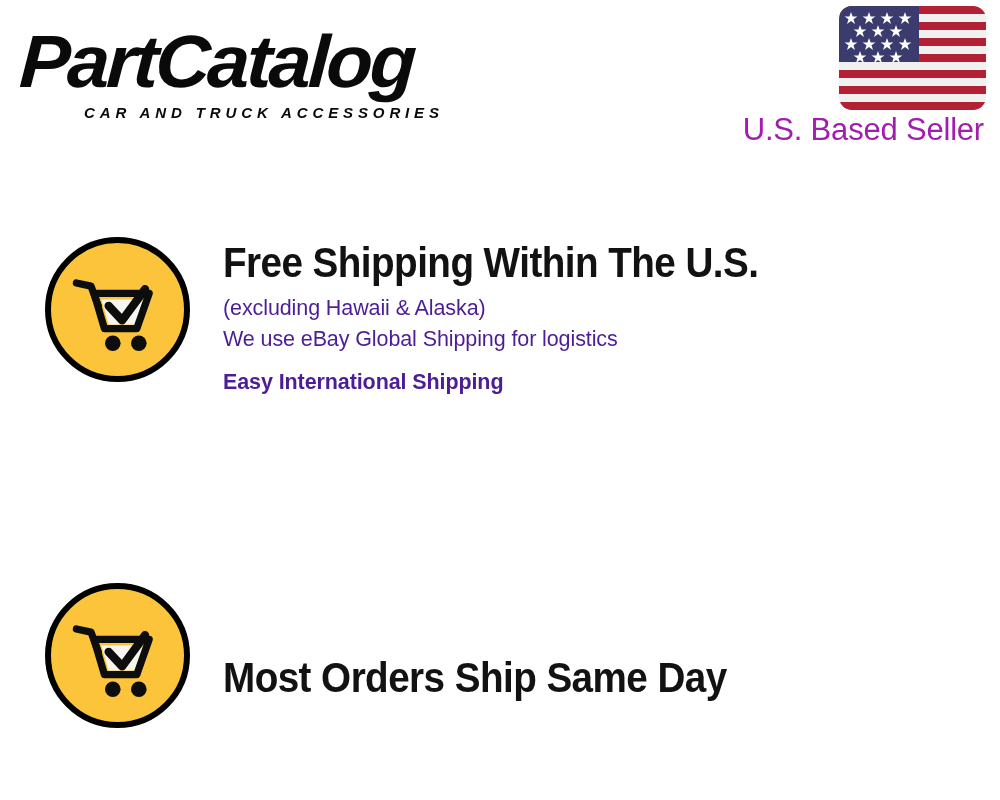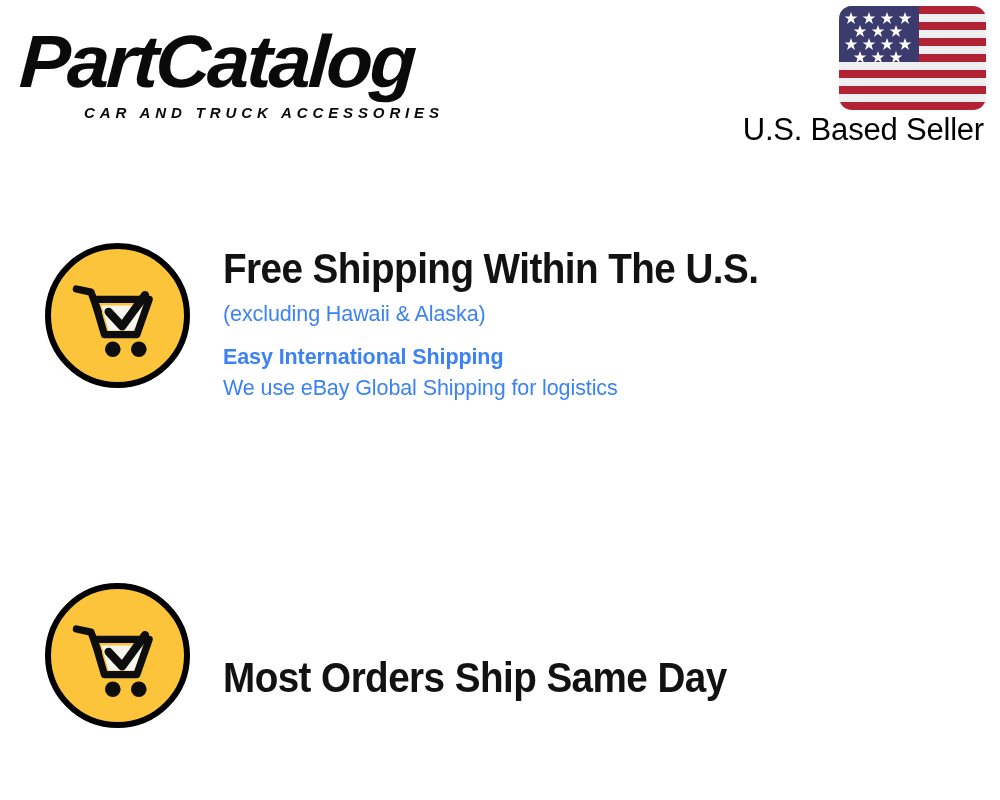--- a/index.html
+++ b/index.html
@@ -70,37 +70,37 @@
   #us-flag-icon {
     display: block;
     margin: 0 0 2px auto;
     width: 147px;
     height: 104px;
   }
   #us-seller-label {
     font-family: "Liberation Sans", sans-serif;
     font-size: 31px;
     font-weight: normal;
-    color: #000000;
+    color: #a21caf;
     letter-spacing: -0.2px;
     line-height: 36px;
     text-align: right;
     padding-right: 2px;
     white-space: nowrap;
   }
 
   
   .feature-row {
     position: absolute;
     left: 0;
     width: 1000px;
     display: flex;
     align-items: flex-start;
   }
-  #feature-row-0 { top: 243px; }
+  #feature-row-0 { top: 237px; }
   #feature-row-1 { top: 411px; }
   #feature-row-2 { top: 583px; align-items: center; }
 
   .feature-icon-badge {
     flex: 0 0 auto;
     margin-left: 45px;
     width: 145px;
     height: 145px;
     border-radius: 50%;
     background: #FBC43A;
@@ -132,21 +132,21 @@
   }
   .row-1 .feature-heading,
   .row-2 .feature-heading {
     margin-top: 42px;
   }
 
   .feature-sub {
     font-family: "Liberation Sans", sans-serif;
     font-size: 21.5px;
     line-height: 31px;
-    color: #3b82f6;
+    color: #4c1d95;
     letter-spacing: -0.1px;
     margin: 6px 0 0 0;
     white-space: nowrap;
   }
   .feature-sub.strong {
     font-weight: bold;
     margin-top: 12px;
   }
   .feature-sub.tight {
     margin-top: 0px;
@@ -217,22 +217,22 @@
 
         <path d="M41,46 L54,60 L76,30" fill="none" stroke="#0d0d0d" stroke-width="8" stroke-linecap="round" stroke-linejoin="round"></path>
 
         <circle cx="45" cy="82" r="7.5" fill="#0d0d0d"></circle>
         <circle cx="70" cy="82" r="7.5" fill="#0d0d0d"></circle>
       </svg>
     </div>
     <div class="feature-text">
       <div class="feature-heading">Free Shipping Within The U.S.</div>
       <div class="feature-sub">(excluding Hawaii &amp; Alaska)</div>
+      <div class="feature-sub tight">We use eBay Global Shipping for logistics</div>
       <div class="feature-sub strong">Easy International Shipping</div>
-      <div class="feature-sub tight">We use eBay Global Shipping for logistics</div>
     </div>
   </div>
 
 
   <div class="feature-row row-2" id="feature-row-2">
     <div class="feature-icon-badge">
       <svg width="104" height="104" viewBox="0 0 100 100" aria-hidden="true">
         <polygon points="34,40 74,40 67,64 41,64" fill="#f7f5ef"></polygon>
         <path d="M10,24 L24,27 L31,46" fill="none" stroke="#0d0d0d" stroke-width="7" stroke-linecap="round" stroke-linejoin="round"></path>
         <path d="M27,34 L80,34 L68,68 L37,68 Z" fill="none" stroke="#0d0d0d" stroke-width="7" stroke-linecap="round" stroke-linejoin="round"></path>

